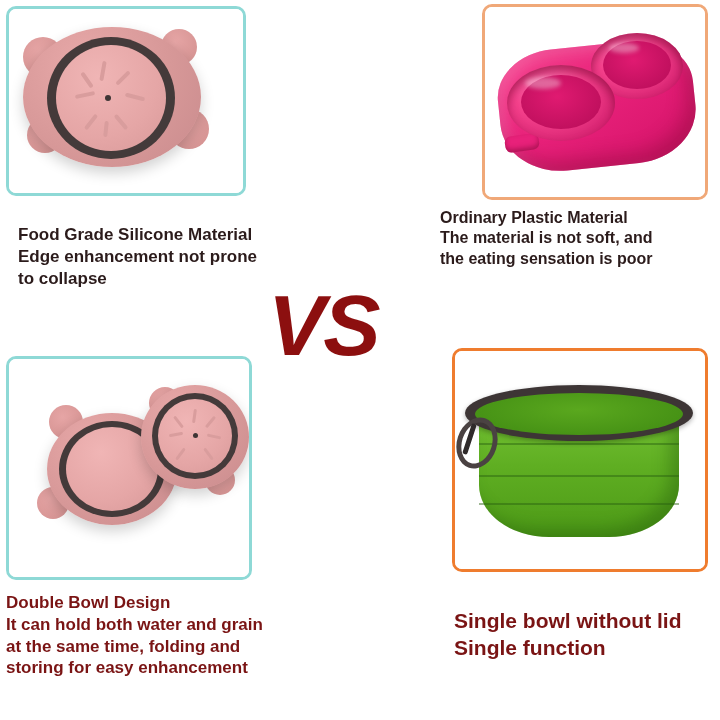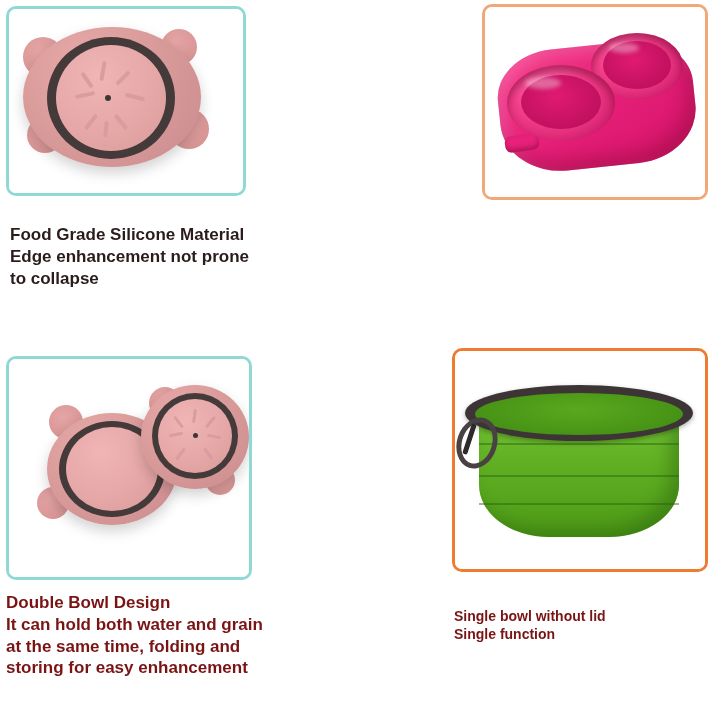--- a/index.html
+++ b/index.html
@@ -179,37 +179,37 @@
   }
 
   
   .caption {
     position: absolute;
     font-weight: bold;
     line-height: 1.28;
     white-space: pre-line;
   }
   .cap-tl {
-    left: 10px; top: 224px;
+    left: 18px; top: 224px;
     font-size: 17px;
     color: #2b1b1b;
   }
   .cap-tr {
     left: 440px; top: 208px;
     font-size: 16px;
     color: #2b1b1b;
   }
   .cap-bl {
     left: 6px; top: 592px;
     font-size: 17px;
     color: #7a1414;
   }
   .cap-br {
     left: 454px; top: 608px;
-    font-size: 14px;
+    font-size: 21px;
     color: #7a1414;
   }
 
   .vs-text {
     position: absolute;
     left: 268px; top: 276px;
     font-size: 86px;
     font-weight: bold;
     font-style: italic;
     letter-spacing: -2px;
@@ -298,21 +298,25 @@
       <div class="green-rim"></div>
       <div class="green-rim-inner"></div>
       <div class="carabiner"></div>
       <div class="carabiner-bar"></div>
     </div>
   </div>
 
   <div class="caption cap-tl">Food Grade Silicone Material
 Edge enhancement not prone
 to collapse</div>
+  <div class="caption cap-tr">Ordinary Plastic Material
+The material is not soft, and
+the eating sensation is poor</div>
   <div class="caption cap-bl">Double Bowl Design
 It can hold both water and grain
 at the same time, folding and
 storing for easy enhancement</div>
   <div class="caption cap-br">Single bowl without lid
 Single function</div>
 
+  <div class="vs-text">VS</div>
 
 </div>
 
 </body></html>

